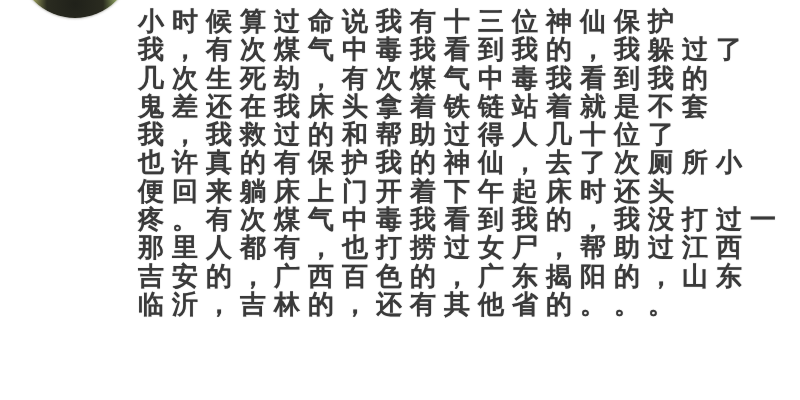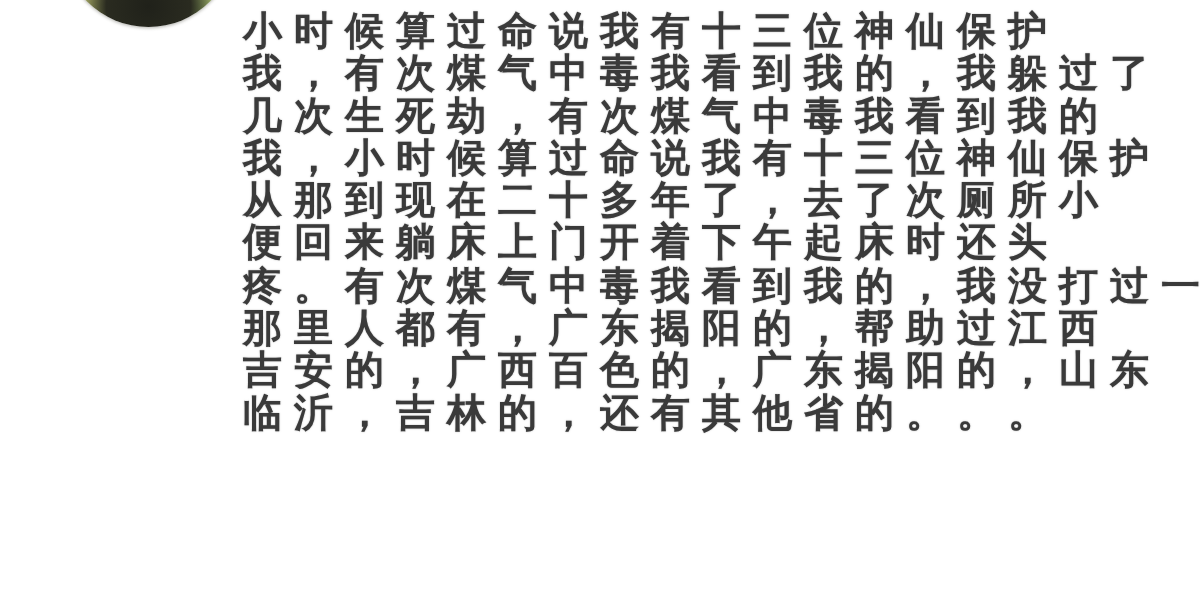--- a/index.html
+++ b/index.html
@@ -10,21 +10,20 @@
     width: 800px;
     height: 400px;
     background: #ffffff;
     overflow: hidden;
     position: relative;
     font-family: "DejaVu Sans", sans-serif;
   }
   .comment {
     position: absolute;
     inset: 0;
-    margin-left: 24px;
   }
   
   .avatar {
     position: absolute;
     left: 17px;
     top: -98px;
     width: 116px;
     height: 116px;
     border-radius: 50%;
     background:
@@ -54,21 +53,22 @@
 </style>
 </head>
 <body>
 
 <div class="comment">
   <div class="avatar"></div>
   <div class="text-block">
     <div class="line">小时候算过命说我有十三位神仙保护</div>
     <div class="line">我，有次煤气中毒我看到我的，我躲过了</div>
     <div class="line">几次生死劫，有次煤气中毒我看到我的</div>
-    <div class="line">我，小时候算过命说我有十三位神仙保护</div>
-    <div class="line">从那到现在二十多年了，去了次厕所小</div>
+    <div class="line">鬼差还在我床头拿着铁链站着就是不套</div>
+    <div class="line">我，我救过的和帮助过得人几十位了</div>
+    <div class="line">也许真的有保护我的神仙，去了次厕所小</div>
     <div class="line">便回来躺床上门开着下午起床时还头</div>
     <div class="line">疼。有次煤气中毒我看到我的，我没打过一</div>
-    <div class="line">那里人都有，广东揭阳的，帮助过江西</div>
+    <div class="line">那里人都有，也打捞过女尸，帮助过江西</div>
     <div class="line">吉安的，广西百色的，广东揭阳的，山东</div>
     <div class="line">临沂，吉林的，还有其他省的。。。</div>
   </div>
 </div>
 
 </body></html>

